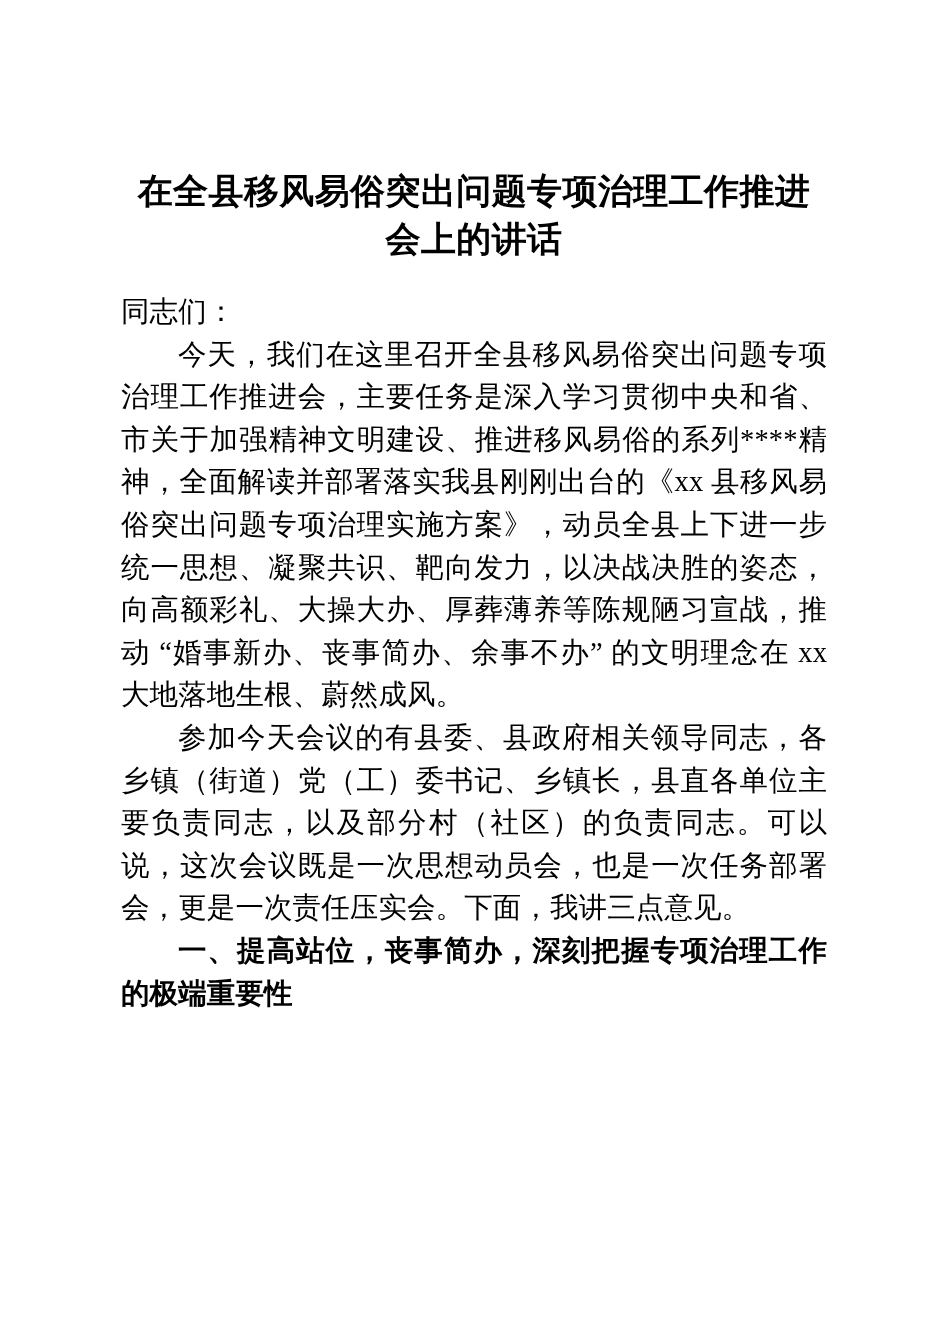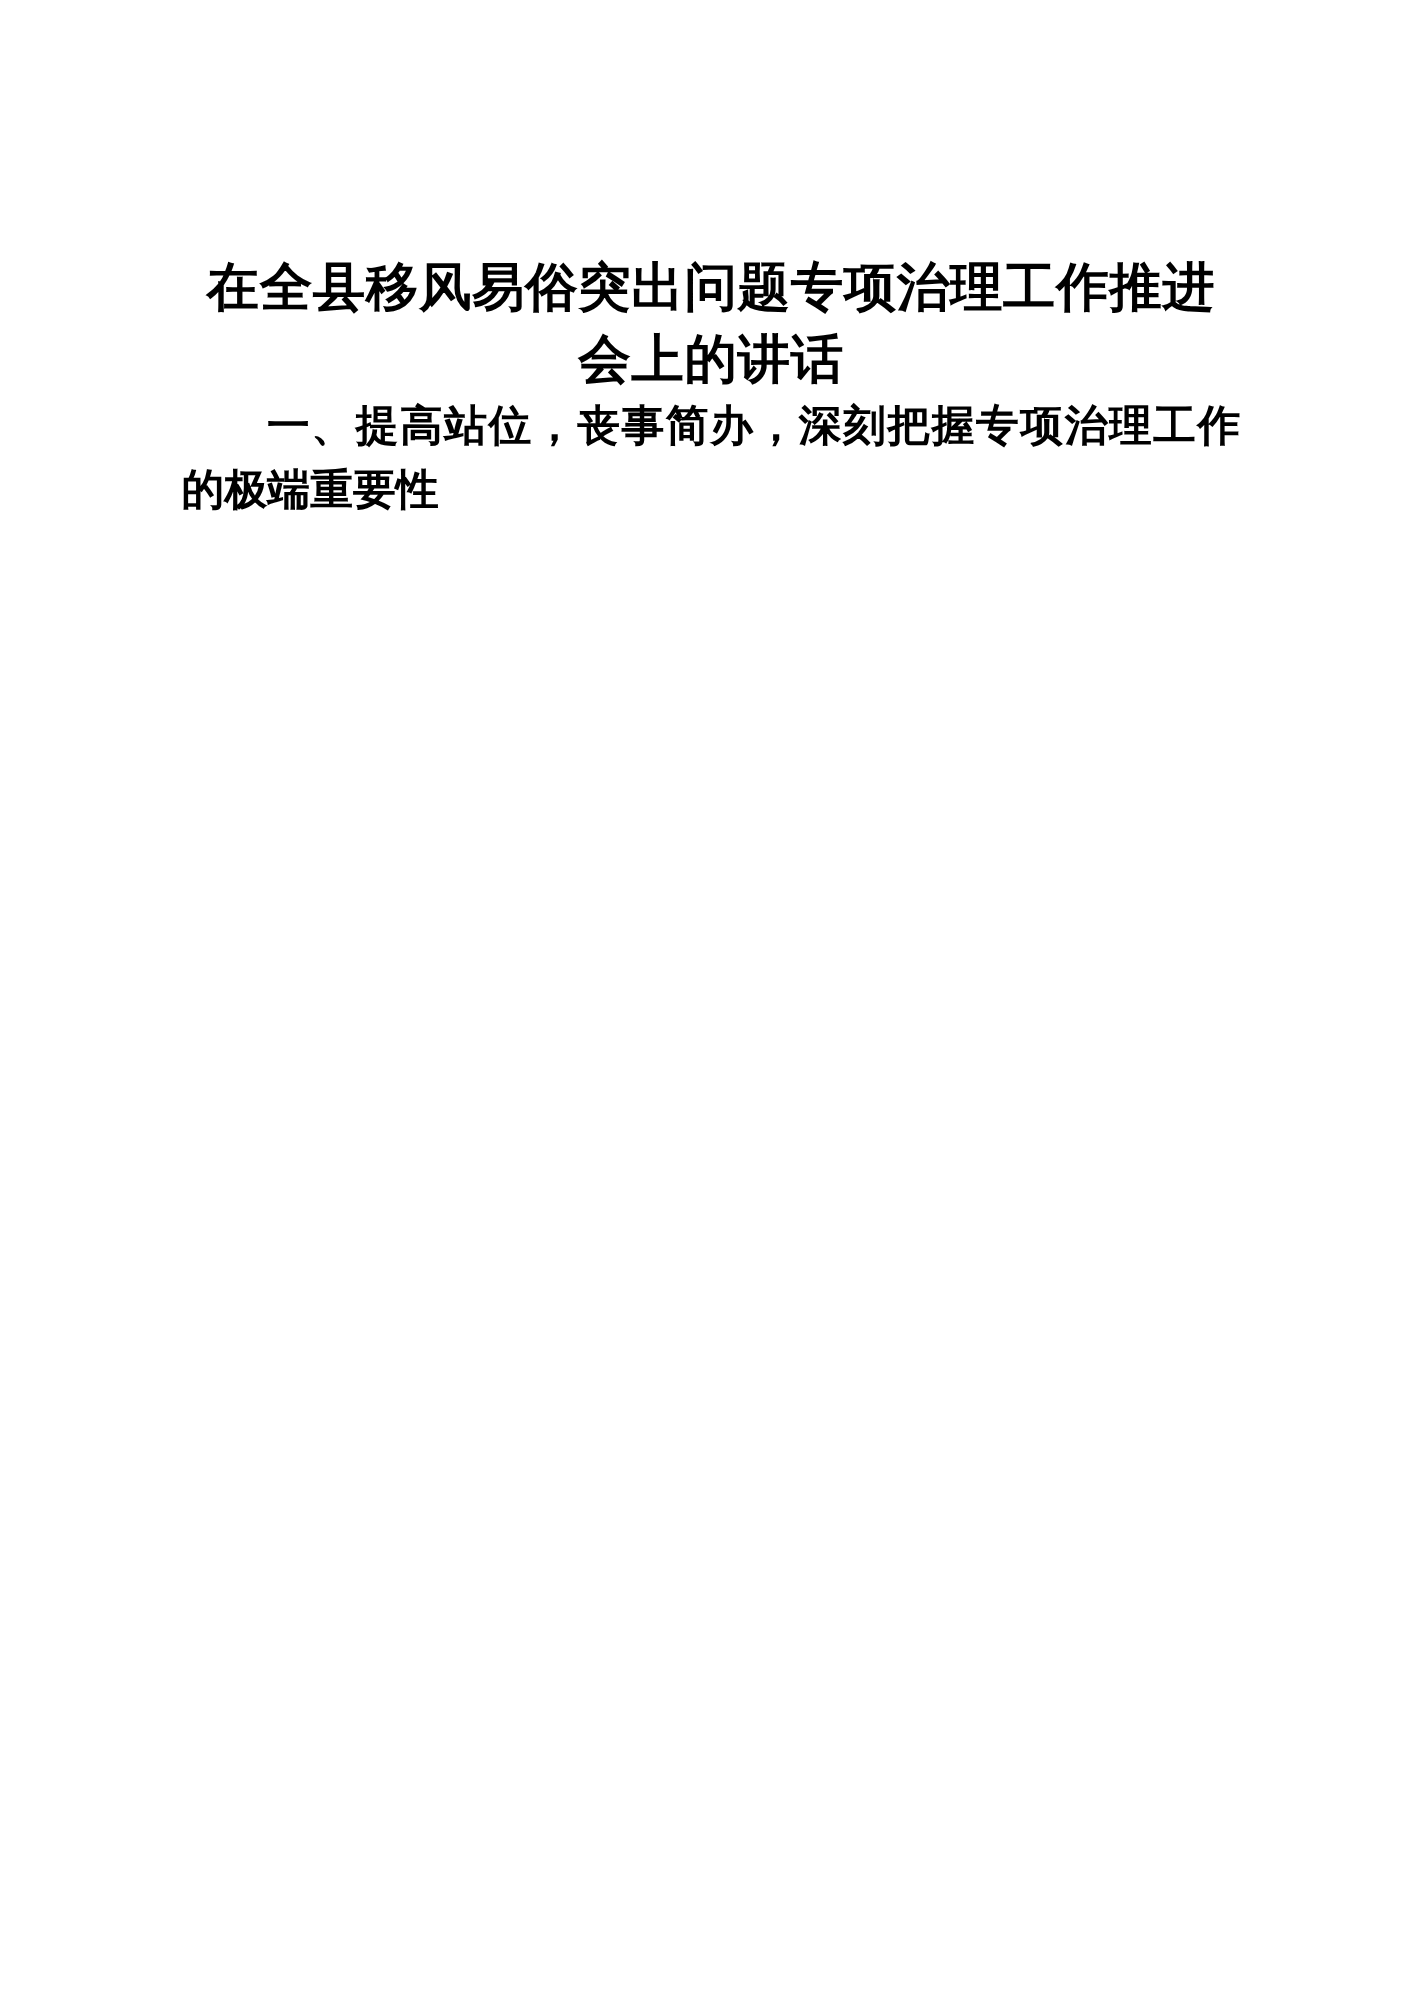--- a/index.html
+++ b/index.html
@@ -69,21 +69,24 @@
 </style>
 </head>
 <body>
 
 <div class="page">
 
   <div class="doc-body">
 
     <h1 class="doc-title">在全县移风易俗突出问题专项治理工作推进会上的讲话</h1>
 
+    <p class="para salutation">同志们：</p>
 
+    <p class="para indent">今天，我们在这里召开全县移风易俗突出问题专项治理工作推进会，主要任务是深入学习贯彻中央和省、市关于加强精神文明建设、推进移风易俗的系列****精神，全面解读并部署落实我县刚刚出台的《xx 县移风易俗突出问题专项治理实施方案》，动员全县上下进一步统一思想、凝聚共识、靶向发力，以决战决胜的姿态，向高额彩礼、大操大办、厚葬薄养等陈规陋习宣战，推动 “婚事新办、丧事简办、余事不办” 的文明理念在 xx 大地落地生根、蔚然成风。</p>
 
+    <p class="para indent">参加今天会议的有县委、县政府相关领导同志，各乡镇（街道）党（工）委书记、乡镇长，县直各单位主要负责同志，以及部分村（社区）的负责同志。可以说，这次会议既是一次思想动员会，也是一次任务部署会，更是一次责任压实会。下面，我讲三点意见。</p>
 
     <p class="para heading">一、提高站位，丧事简办，深刻把握专项治理工作的极端重要性</p>
 
 
   </div>
 
 </div>
 
 </body></html>

